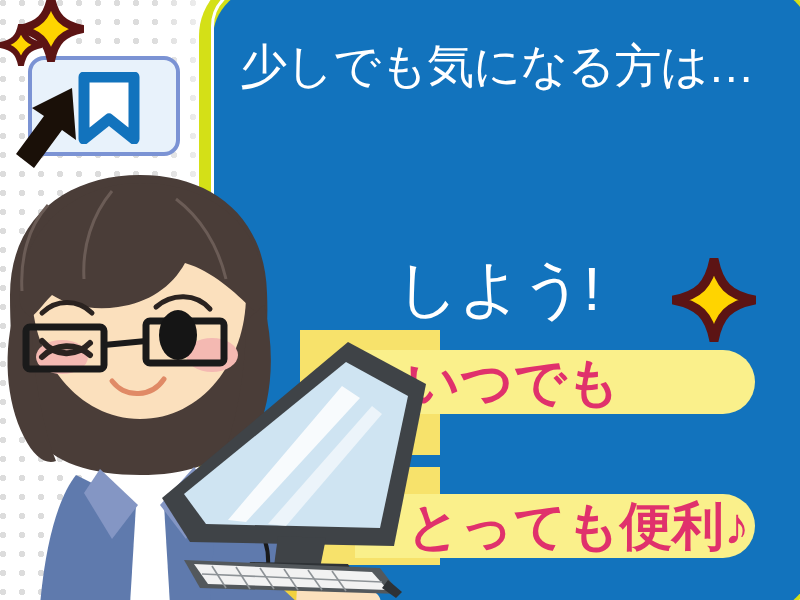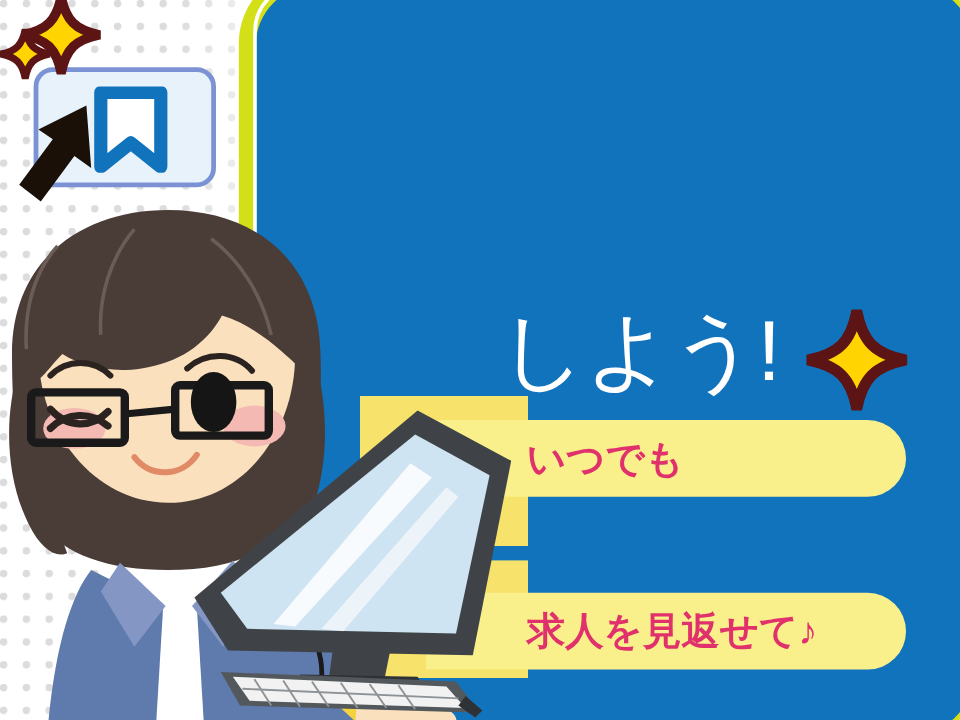--- a/index.html
+++ b/index.html
@@ -44,22 +44,22 @@
   }
   .headline{
     position:absolute;left:245px;top:122px;width:540px;
     font-size:118px;line-height:1;font-weight:bold;
     letter-spacing:-4px;white-space:nowrap;
     background:linear-gradient(180deg,#ffffff 0%,#ffffff 40%,#fdfde3 50%,#d9e21c 63%,#d4e017 100%);
     -webkit-background-clip:text;background-clip:text;
     color:transparent;-webkit-text-fill-color:transparent;
   }
   .subline{
-    position:absolute;left:416px;top:258px;
-    color:#ffffff;font-size:71px;line-height:1;font-weight:400;
+    position:absolute;left:396px;top:258px;
+    color:#ffffff;font-size:62px;line-height:1;font-weight:400;
     letter-spacing:-1px;white-space:nowrap;
   }
 
   
   .spark{position:absolute;}
   .spark svg{display:block;}
 
   
   .bm-btn{
     position:absolute;left:28px;top:56px;width:152px;height:100px;
@@ -69,22 +69,22 @@
   .bm-icon{position:absolute;left:78px;top:72px;width:62px;height:72px;}
   .cursor-arrow{position:absolute;left:10px;top:82px;width:86px;height:92px;}
 
   
   .pill{
     position:absolute;height:64px;left:355px;width:400px;
     background:#faf08b;border-radius:0 34px 34px 0;
     display:flex;align-items:center;
   }
   .pill-text{
-    color:#e0316c;font-size:32px;font-weight:bold;line-height:1;
-    letter-spacing:0px;white-space:nowrap;margin-left:84px;
+    color:#e0316c;font-size:52px;font-weight:bold;line-height:1;
+    letter-spacing:0px;white-space:nowrap;margin-left:52px;
   }
   #pill0{top:350px;}
   #pill1{top:422px;}
   #pill2{top:494px;}
 
   
   .char{position:absolute;left:-20px;top:175px;width:430px;height:430px;}
   .char svg{display:block;}
 
   
@@ -106,33 +106,34 @@
     <div class="panel-inner"></div>
     <div class="panel-stroke"></div>
   </div>
 
   <div class="yellow-block"></div>
   <div class="blue-stripe" style="left:300px;top:395px;width:140px;height:12px;"></div>
   <div class="blue-stripe" style="left:300px;top:455px;width:140px;height:12px;"></div>
   <div class="blue-stripe" style="left:300px;top:520px;width:140px;height:14px;"></div>
   <div class="blue-stripe" style="left:300px;top:565px;width:140px;height:35px;"></div>
 
+  <div class="kicker">少しでも気になる方は…</div>
   <div class="subline">しよう!</div>
 
   <div class="spark" style="left:672px;top:258px;width:84px;height:84px;">
     <svg viewBox="0 0 100 100" width="84" height="84">
       <path d="M50 2 C56 32 68 44 98 50 C68 56 56 68 50 98 C44 68 32 56 2 50 C32 44 44 32 50 2 Z" fill="#ffd400" stroke="#5c1414" stroke-width="11" stroke-linejoin="round"></path>
     </svg>
   </div>
 
   <div class="pill" id="pill0">
     <span class="pill-text">いつでも</span>
   </div>
   <div class="pill" id="pill2">
-    <span class="pill-text">求人を見返せて♪</span>
+    <span class="pill-text">とっても便利♪</span>
   </div>
 
   <div class="char">
     <svg viewBox="0 0 430 430" width="430" height="430">
 
       <path d="M105 300 C100 340 95 380 92 430 L260 430 C255 380 250 335 240 300 Z" fill="#ffffff"></path>
 
       <path d="M148 225 h40 v60 h-40 z" fill="#f2cfa6"></path>
 
       <path d="M30 120 C30 40 90 0 160 0 C232 0 285 42 287 118 C290 185 275 235 258 262

